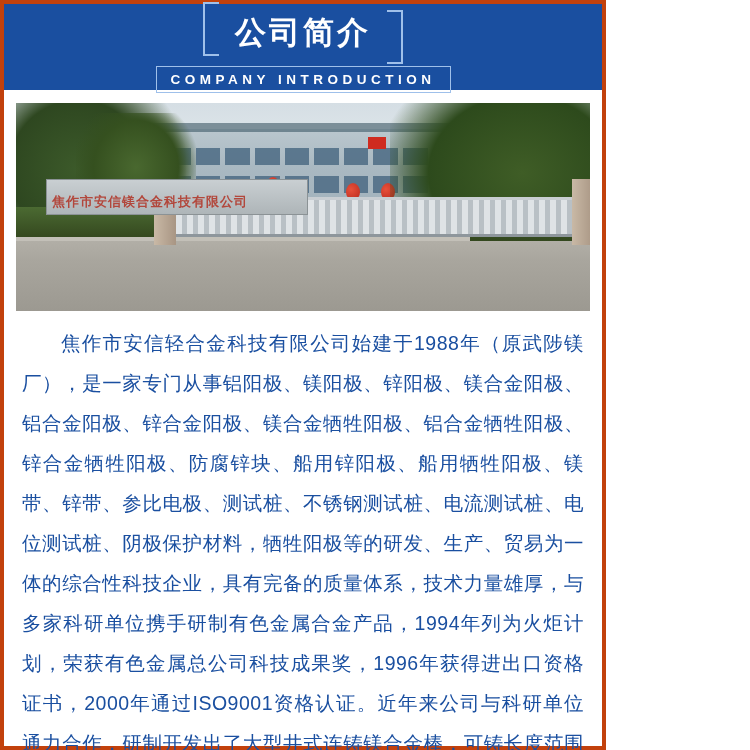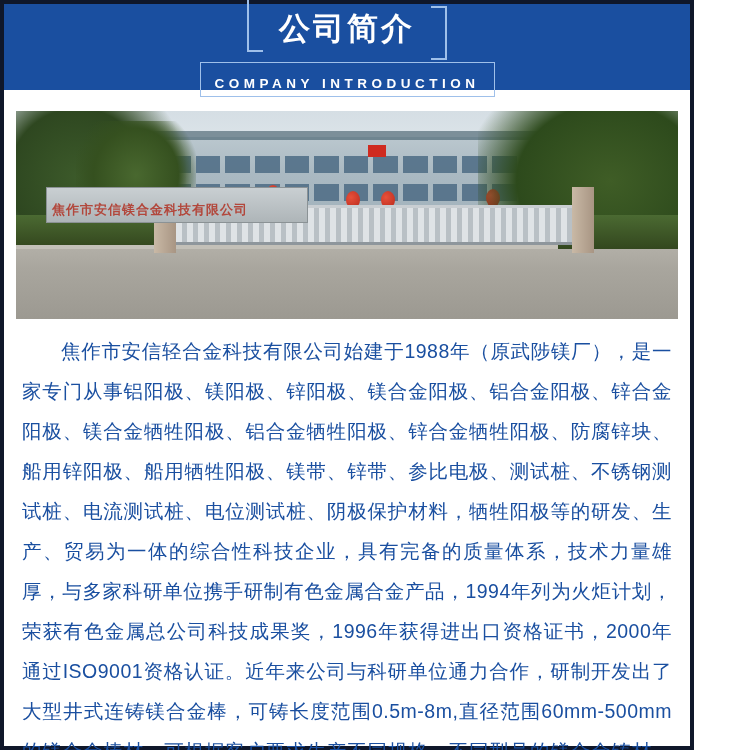--- a/index.html
+++ b/index.html
@@ -8,24 +8,24 @@
   }
   body {
     width: 750px;
     height: 750px;
     background: #ffffff;
     font-family: "Liberation Sans", sans-serif;
     overflow: hidden;
   }
   .page {
     position: relative;
-    width: 694px;
+    width: 606px;
     height: 750px;
     box-sizing: border-box;
-    border: 4px solid #0f172a;
+    border: 4px solid #c2410c;
     background: #ffffff;
   }
   
   .header {
     position: relative;
     height: 86px;
     background: #1a4fa0;
     display: flex;
     align-items: center;
     justify-content: center;
@@ -67,41 +67,40 @@
   .bracket.right {
     border-right: 2px solid #9fc0ea;
     border-top: 2px solid #9fc0ea;
     border-bottom: 2px solid #9fc0ea;
     margin-left: -4px;
     margin-top: 8px;
   }
   .title-en-wrap {
     margin-top: 2px;
     border: 1px solid #9fc0ea;
-    padding: 11px 14px 4px 14px;
+    padding: 3px 14px 4px 14px;
   }
   .title-en {
     color: #ffffff;
     font-size: 13.5px;
     letter-spacing: 4.5px;
     font-weight: bold;
     white-space: nowrap;
   }
   
   .body-area {
     padding: 13px 12px 10px 12px;
     box-sizing: border-box;
   }
   .photo {
     position: relative;
     width: 100%;
     height: 208px;
     overflow: hidden;
     background: #8fa3ad;
-    margin-top: 8px;
   }
   
   .sky {
     position: absolute;
     left: 0; top: 0; right: 0;
     height: 96px;
     background: linear-gradient(to bottom, #d5dee4 0%, #e3eaee 60%, #dde4e7 100%);
   }
   .tree-left {
     position: absolute;

